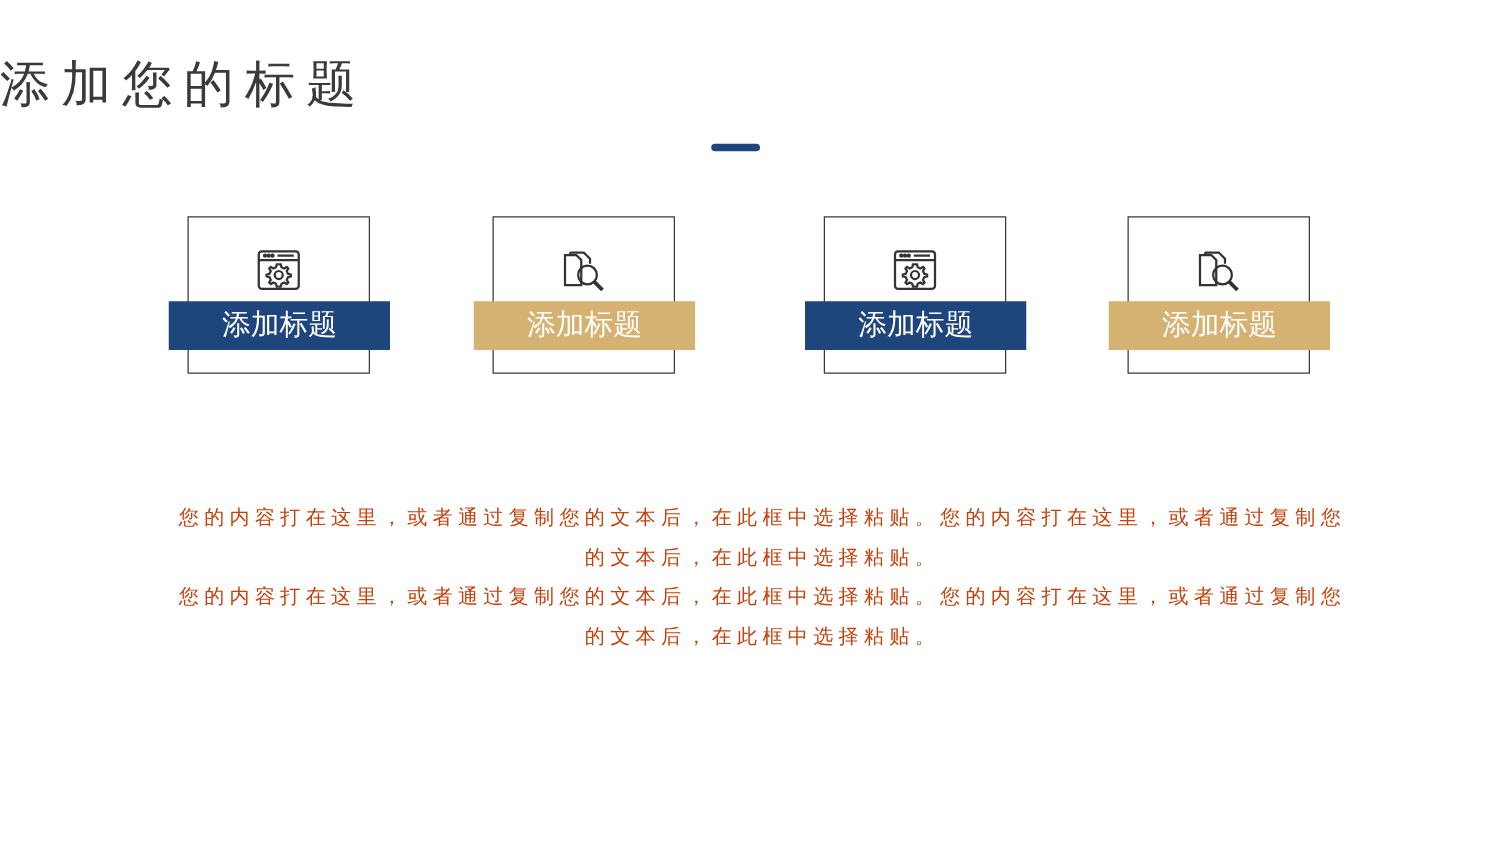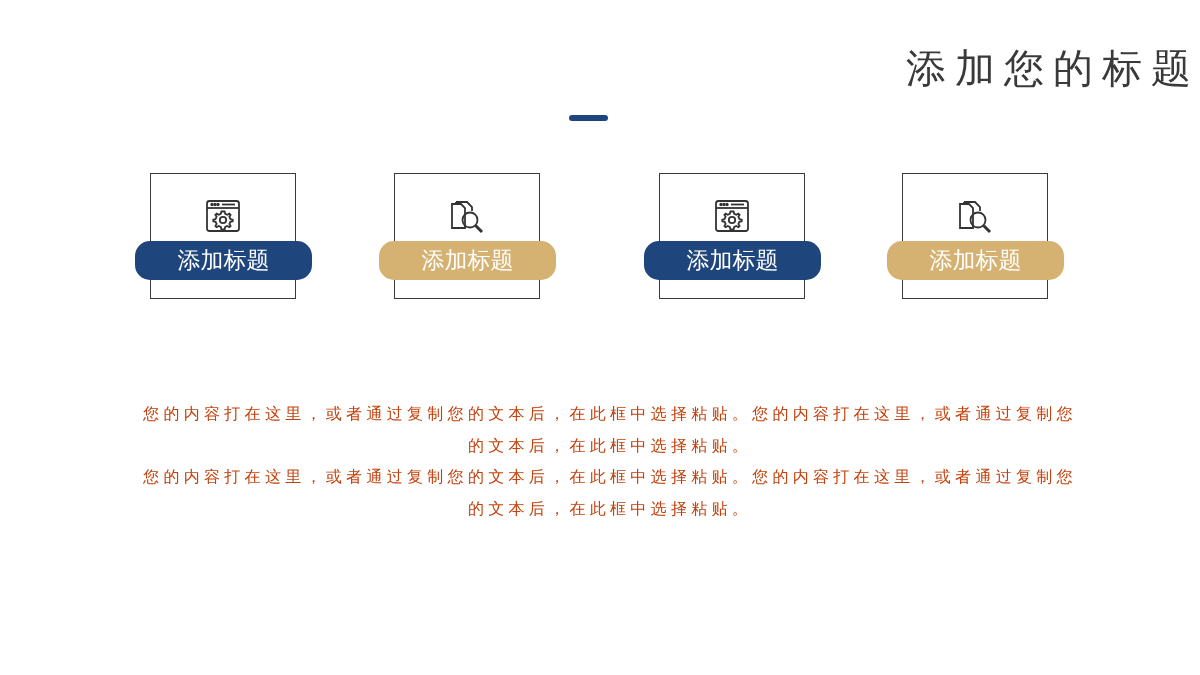--- a/index.html
+++ b/index.html
@@ -1,26 +1,26 @@
 <!DOCTYPE html>
 <html><head>
 <meta charset="utf-8">
 <style>
   html, body { margin:0; padding:0; }
   body { width:1200px; height:675px; background:#ffffff; position:relative; overflow:hidden;
          font-family:"DejaVu Sans", "Liberation Sans", sans-serif; }
-  .title { position:absolute; left:0; width:1200px; top:40px; text-align:right;
+  .title { position:absolute; left:0; width:1200px; top:40px; text-align:left;
            font-size:40px; color:#3a3a3a; letter-spacing:9px; line-height:56px; }
   .title-bar { position:absolute; left:569px; top:115px; width:39px; height:6px;
                border-radius:3px; background:#1f467c; }
   .card { position:absolute; top:173px; width:146px; height:126px; border:1px solid #3a3a3a;
           box-sizing:border-box; background:#fff; }
   .card .icon { position:absolute; left:50%; top:24px; width:38px; height:38px; margin-left:-19px; }
   .band { position:absolute; top:241px; width:177px; height:39px; color:#ffffff;
-          font-size:23px; line-height:39px; text-align:center;border-radius:15px; }
+          font-size:23px; line-height:39px; text-align:center; }
   .body-text { position:absolute; left:140px; width:940px; top:398px; text-align:center;
                color:#c2410c; font-size:16px; line-height:31.5px; letter-spacing:4.3px; }
   .body-text p { margin:0; }
 </style>
 </head>
 <body>
 
 <div class="title">添加您的标题</div>
 <div class="title-bar" style="background: rgb(31, 70, 124);"></div>
 

